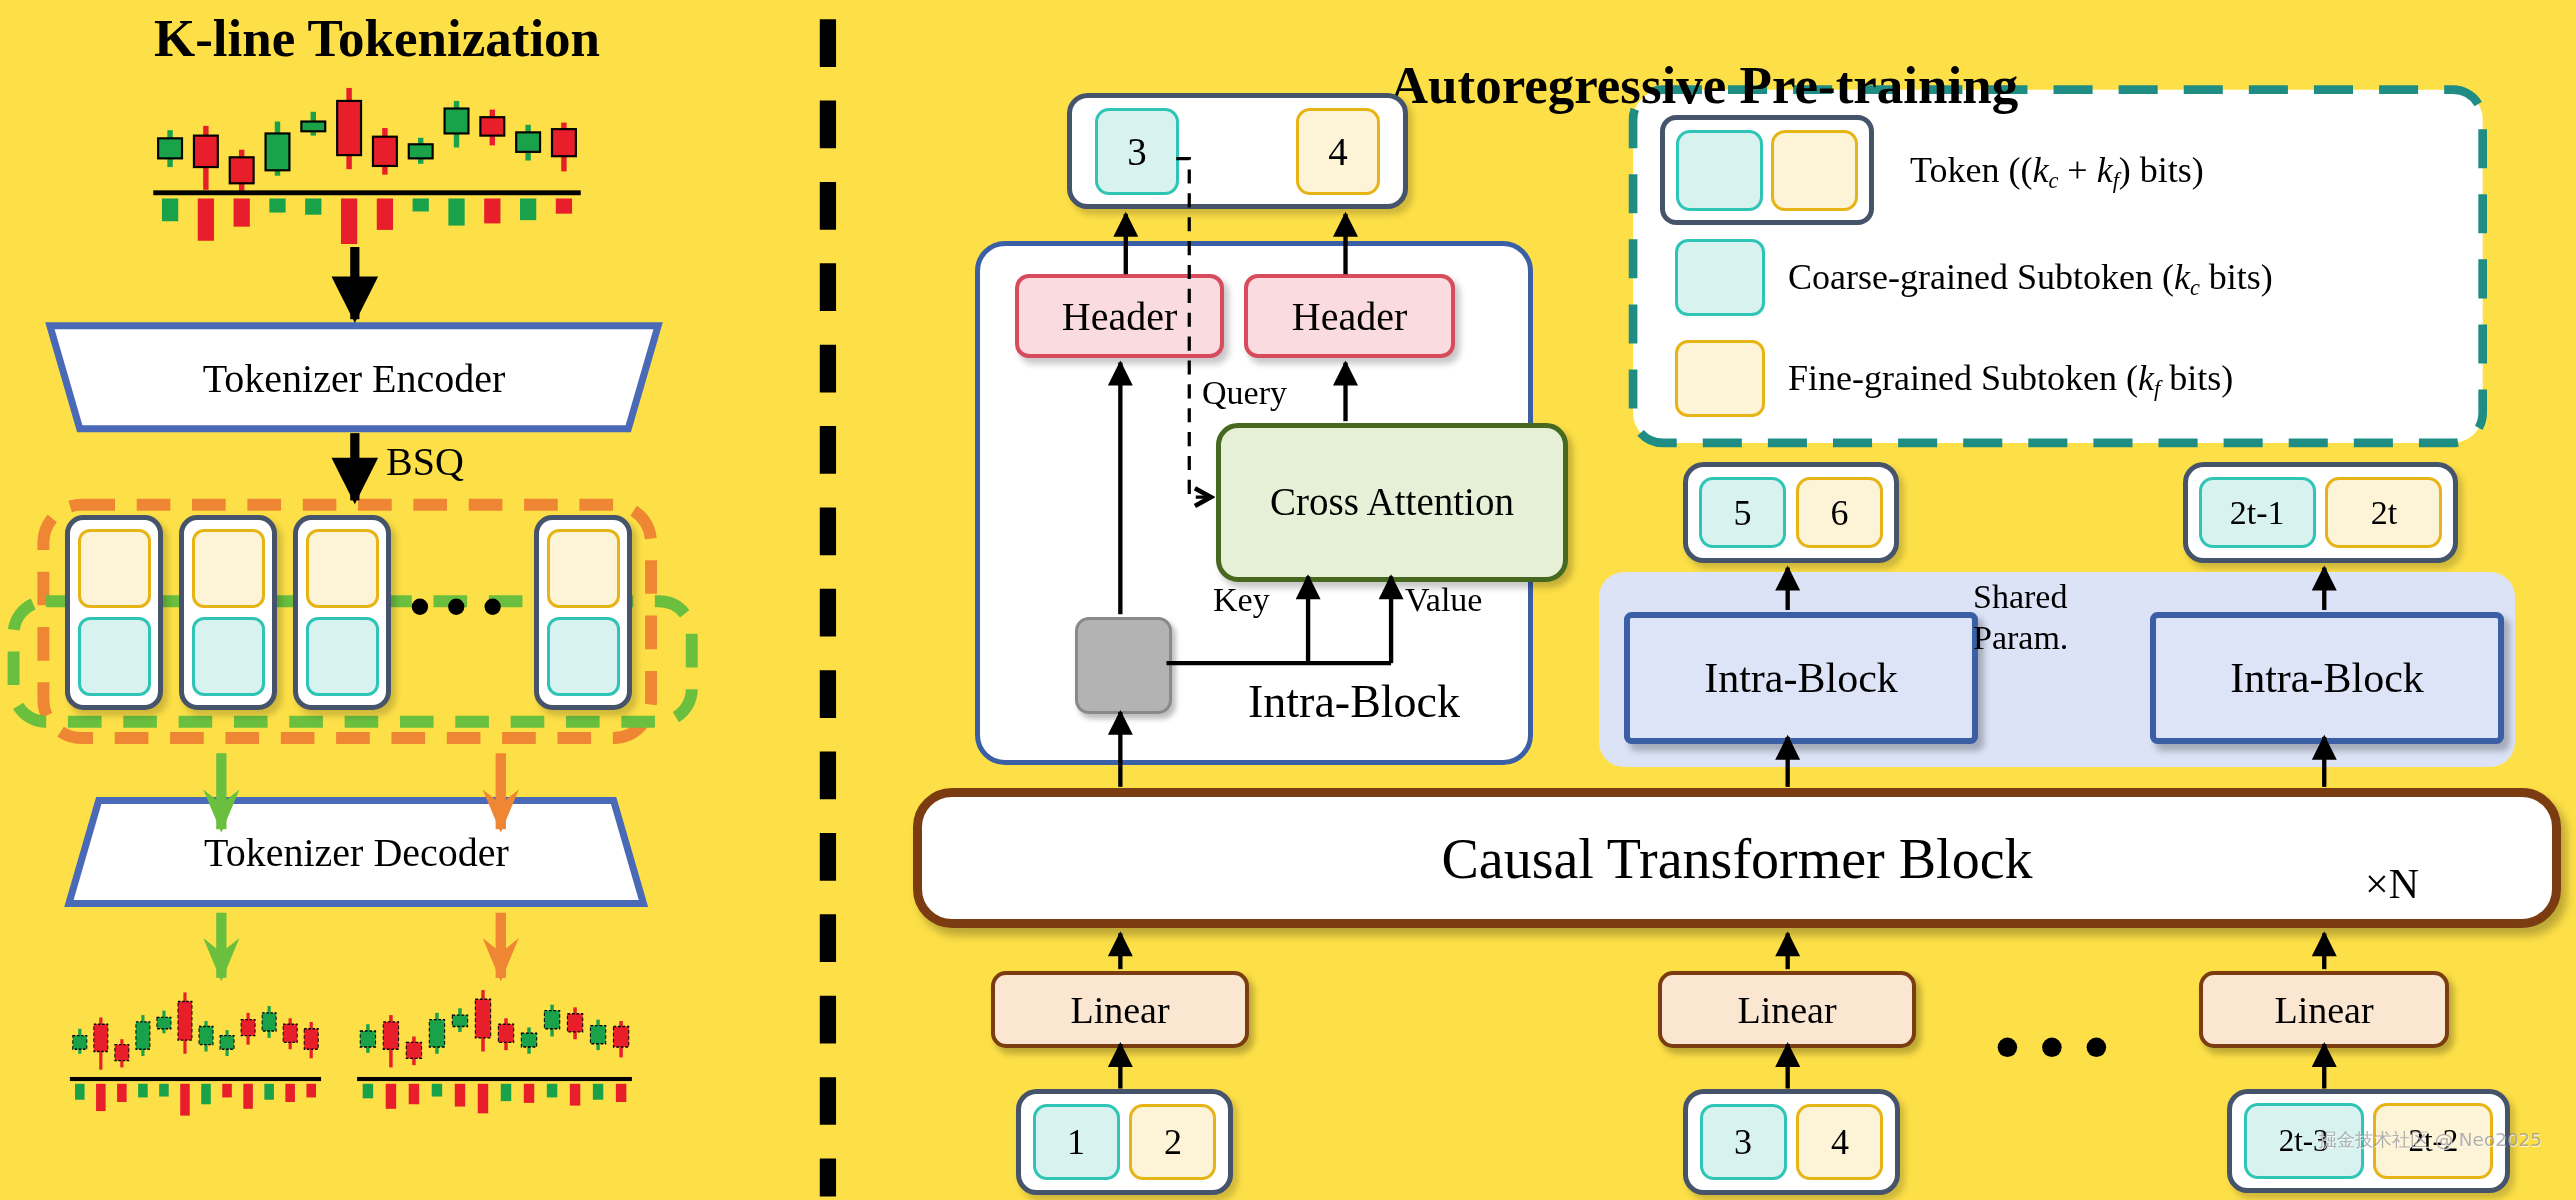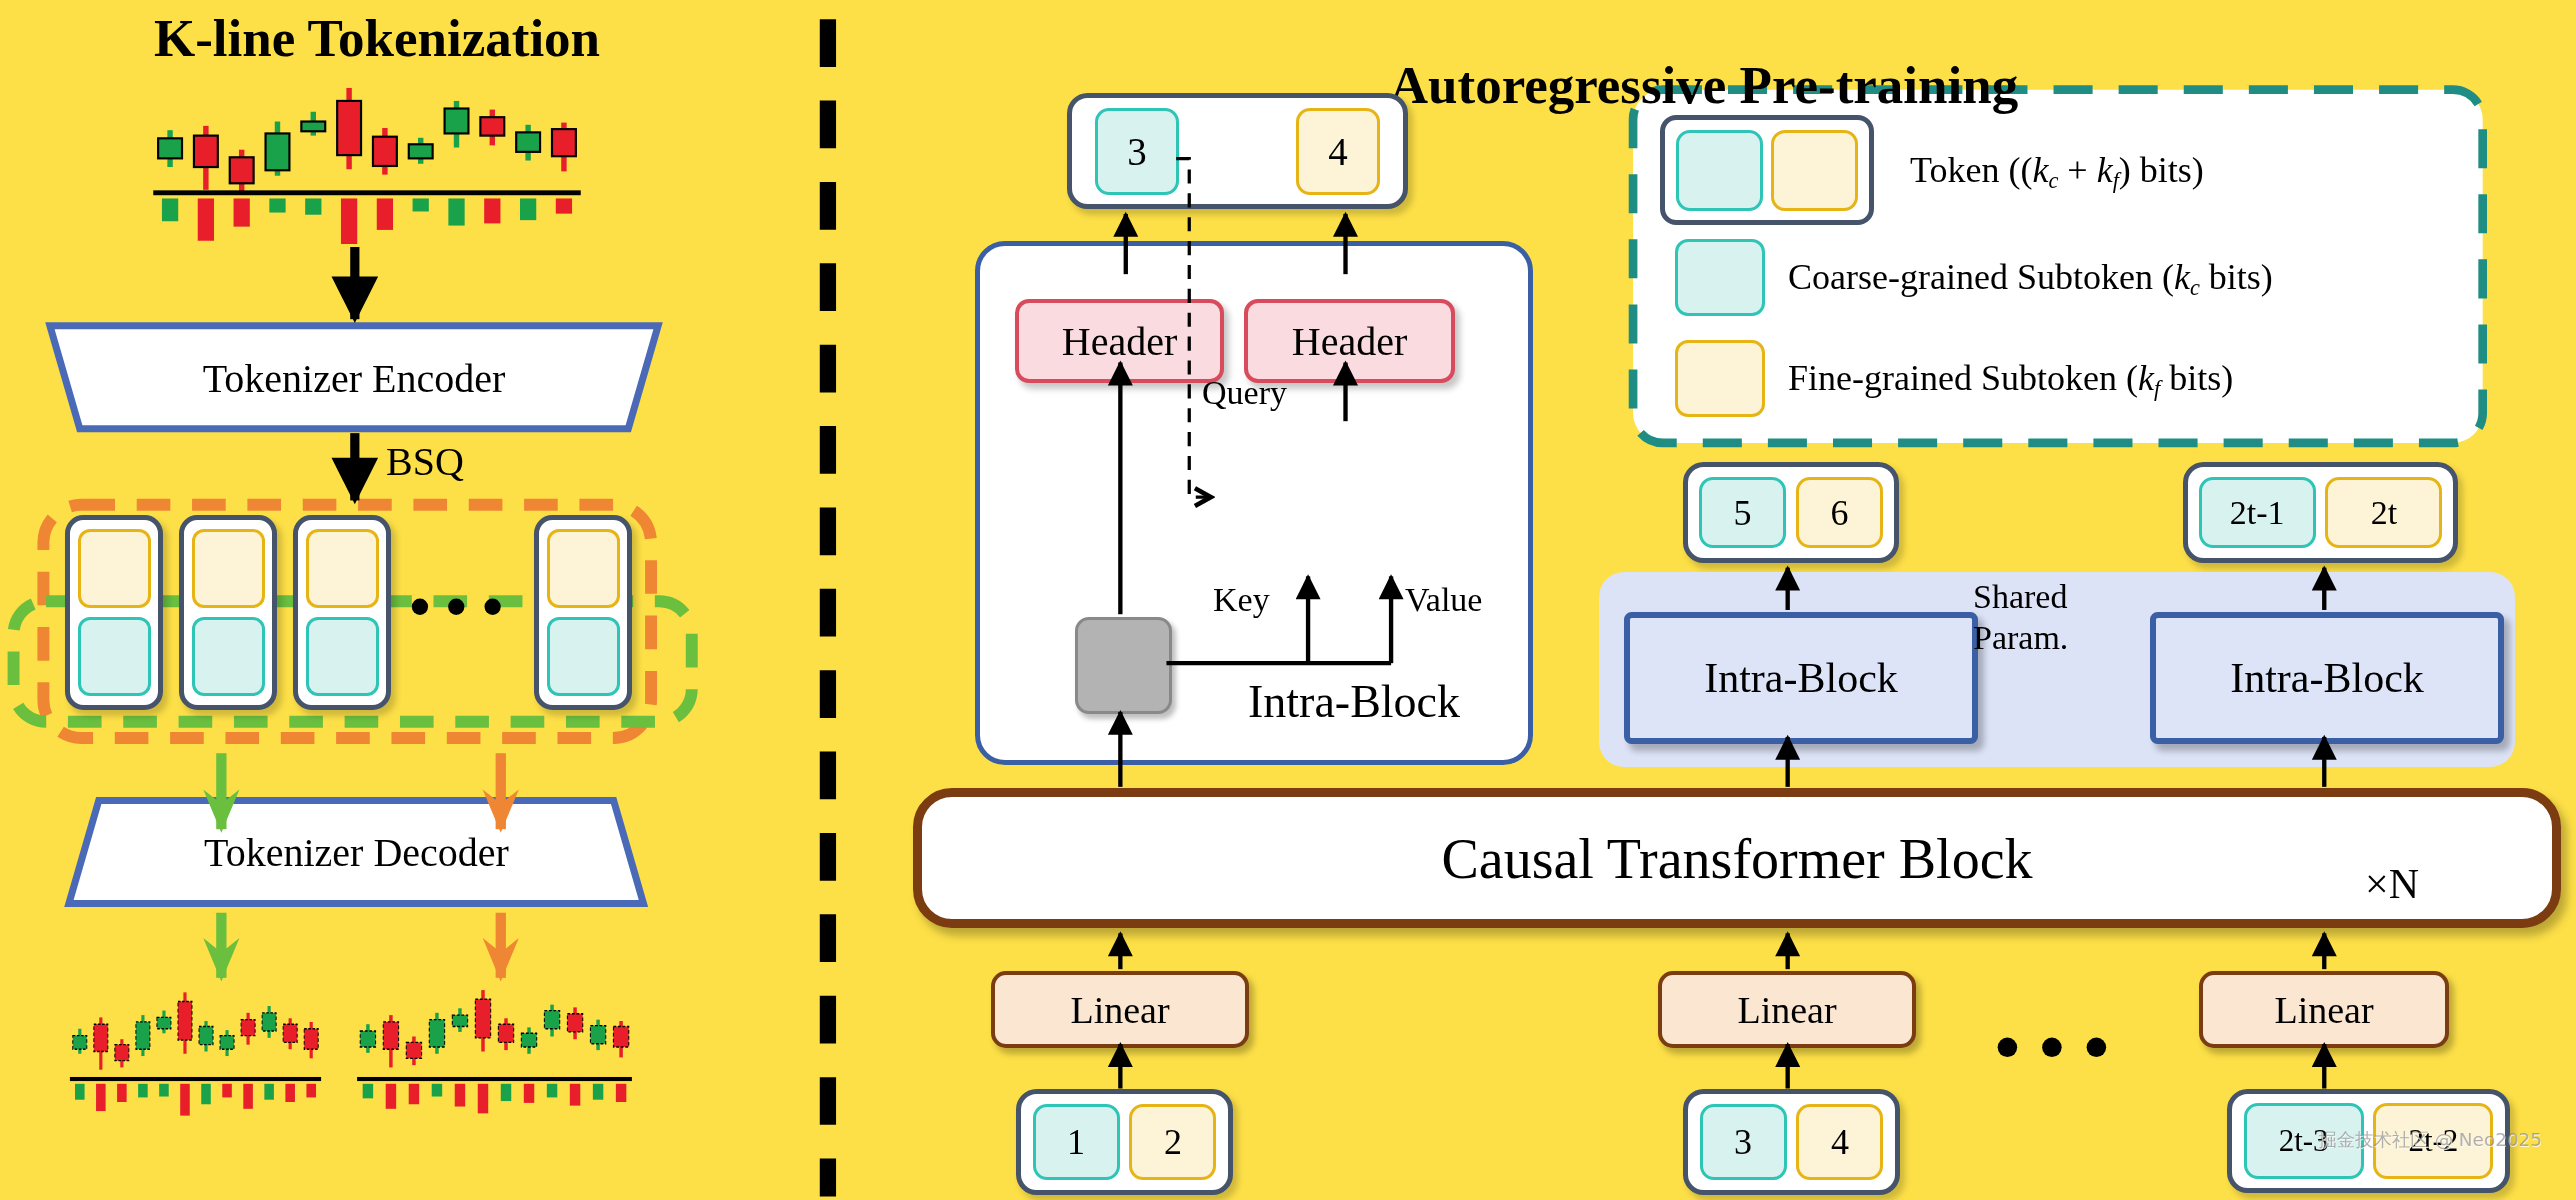--- a/index.html
+++ b/index.html
@@ -20,21 +20,21 @@
        font-size:36px;box-sizing:border-box;}
   .sub.cy{background:#d7f2ef;border:3.8px solid #2ec4b6;}
   .sub.ye{background:#fdf3d6;border:3.8px solid #e7b416;}
   
   .pairV{background:#fff;border:5.4px solid #45536b;border-radius:18.4px;
          display:flex;flex-direction:column;align-items:center;justify-content:center;gap:8.7px;
          box-sizing:border-box;box-shadow:4.3px 5.4px 6.5px rgba(0,0,0,0.18);}
   .pairV .sub{width:73px;height:79px;border-radius:12px;}
   .boxlabel{display:flex;align-items:center;justify-content:center;text-align:center;}
   .header-box{background:#fadbe0;border:4.3px solid #d84b5c;border-radius:14px;
-              font-size:40px;box-shadow:4.3px 5.4px 6.5px rgba(0,0,0,0.22);margin-top:25px;}
+              font-size:40px;box-shadow:4.3px 5.4px 6.5px rgba(0,0,0,0.22);}
   .ca-box{background:#e5f0d7;border:5.4px solid #47691f;border-radius:22px;
           font-size:39px;line-height:1.25;box-shadow:4.3px 5.4px 6.5px rgba(0,0,0,0.22);}
   .gray-box{background:#b3b3b3;border:3.8px solid #898989;border-radius:14px;
             box-shadow:3.3px 4.3px 5.4px rgba(0,0,0,0.25);}
   .intra-container{background:#ffffff;border:5.4px solid #3a5fa5;border-radius:30px;box-sizing:border-box;}
   .lavender{background:#dce3f6;border-radius:25px;}
   .intra-box{background:#dde4f7;border:6px solid #3a5fa5;border-radius:7.6px;
              font-size:42px;box-shadow:5.4px 6.5px 6.5px rgba(0,0,0,0.25);}
   .causal-box{background:#ffffff;border:9.2px solid #7a3c10;border-radius:39px;box-sizing:border-box;
               box-shadow:5.4px 7.6px 8.7px rgba(0,0,0,0.25);}
@@ -237,20 +237,21 @@
     <div class="sub ye" style="width:84px;height:87px;font-size:39px;">4</div>
   </div>
 
   <div class="abs intra-container" style="left:975px;top:241px;width:558px;height:524px;"></div>
 
   <div class="abs header-box boxlabel" style="left:1015px;top:274px;width:201px;height:76px;">Header</div>
   <div class="abs header-box boxlabel" style="left:1244px;top:274px;width:203px;height:76px;">Header</div>
 
   <div class="abs small-label" style="left:1202px;top:374px;">Query</div>
 
+  <div class="abs ca-box boxlabel" style="left:1216px;top:423px;width:276px;height:149px;padding:0 33px;text-align:center;">Cross Attention</div>
 
   <div class="abs small-label" style="left:1213px;top:581px;">Key</div>
   <div class="abs small-label" style="left:1405px;top:581px;">Value</div>
 
   <div class="abs gray-box" style="left:1075px;top:617px;width:91px;height:91px;"></div>
 
   <div class="abs boxlabel" style="left:1191px;top:675px;width:326px;font-size:46px;">Intra-Block</div>
 
   <div class="abs pairH" style="left:1660px;top:115px;width:214px;height:110px;padding:8.7px;gap:7.6px;border-radius:16.3px;box-shadow:none;">
     <div class="sub cy" style="width:87px;height:81px;"></div>

